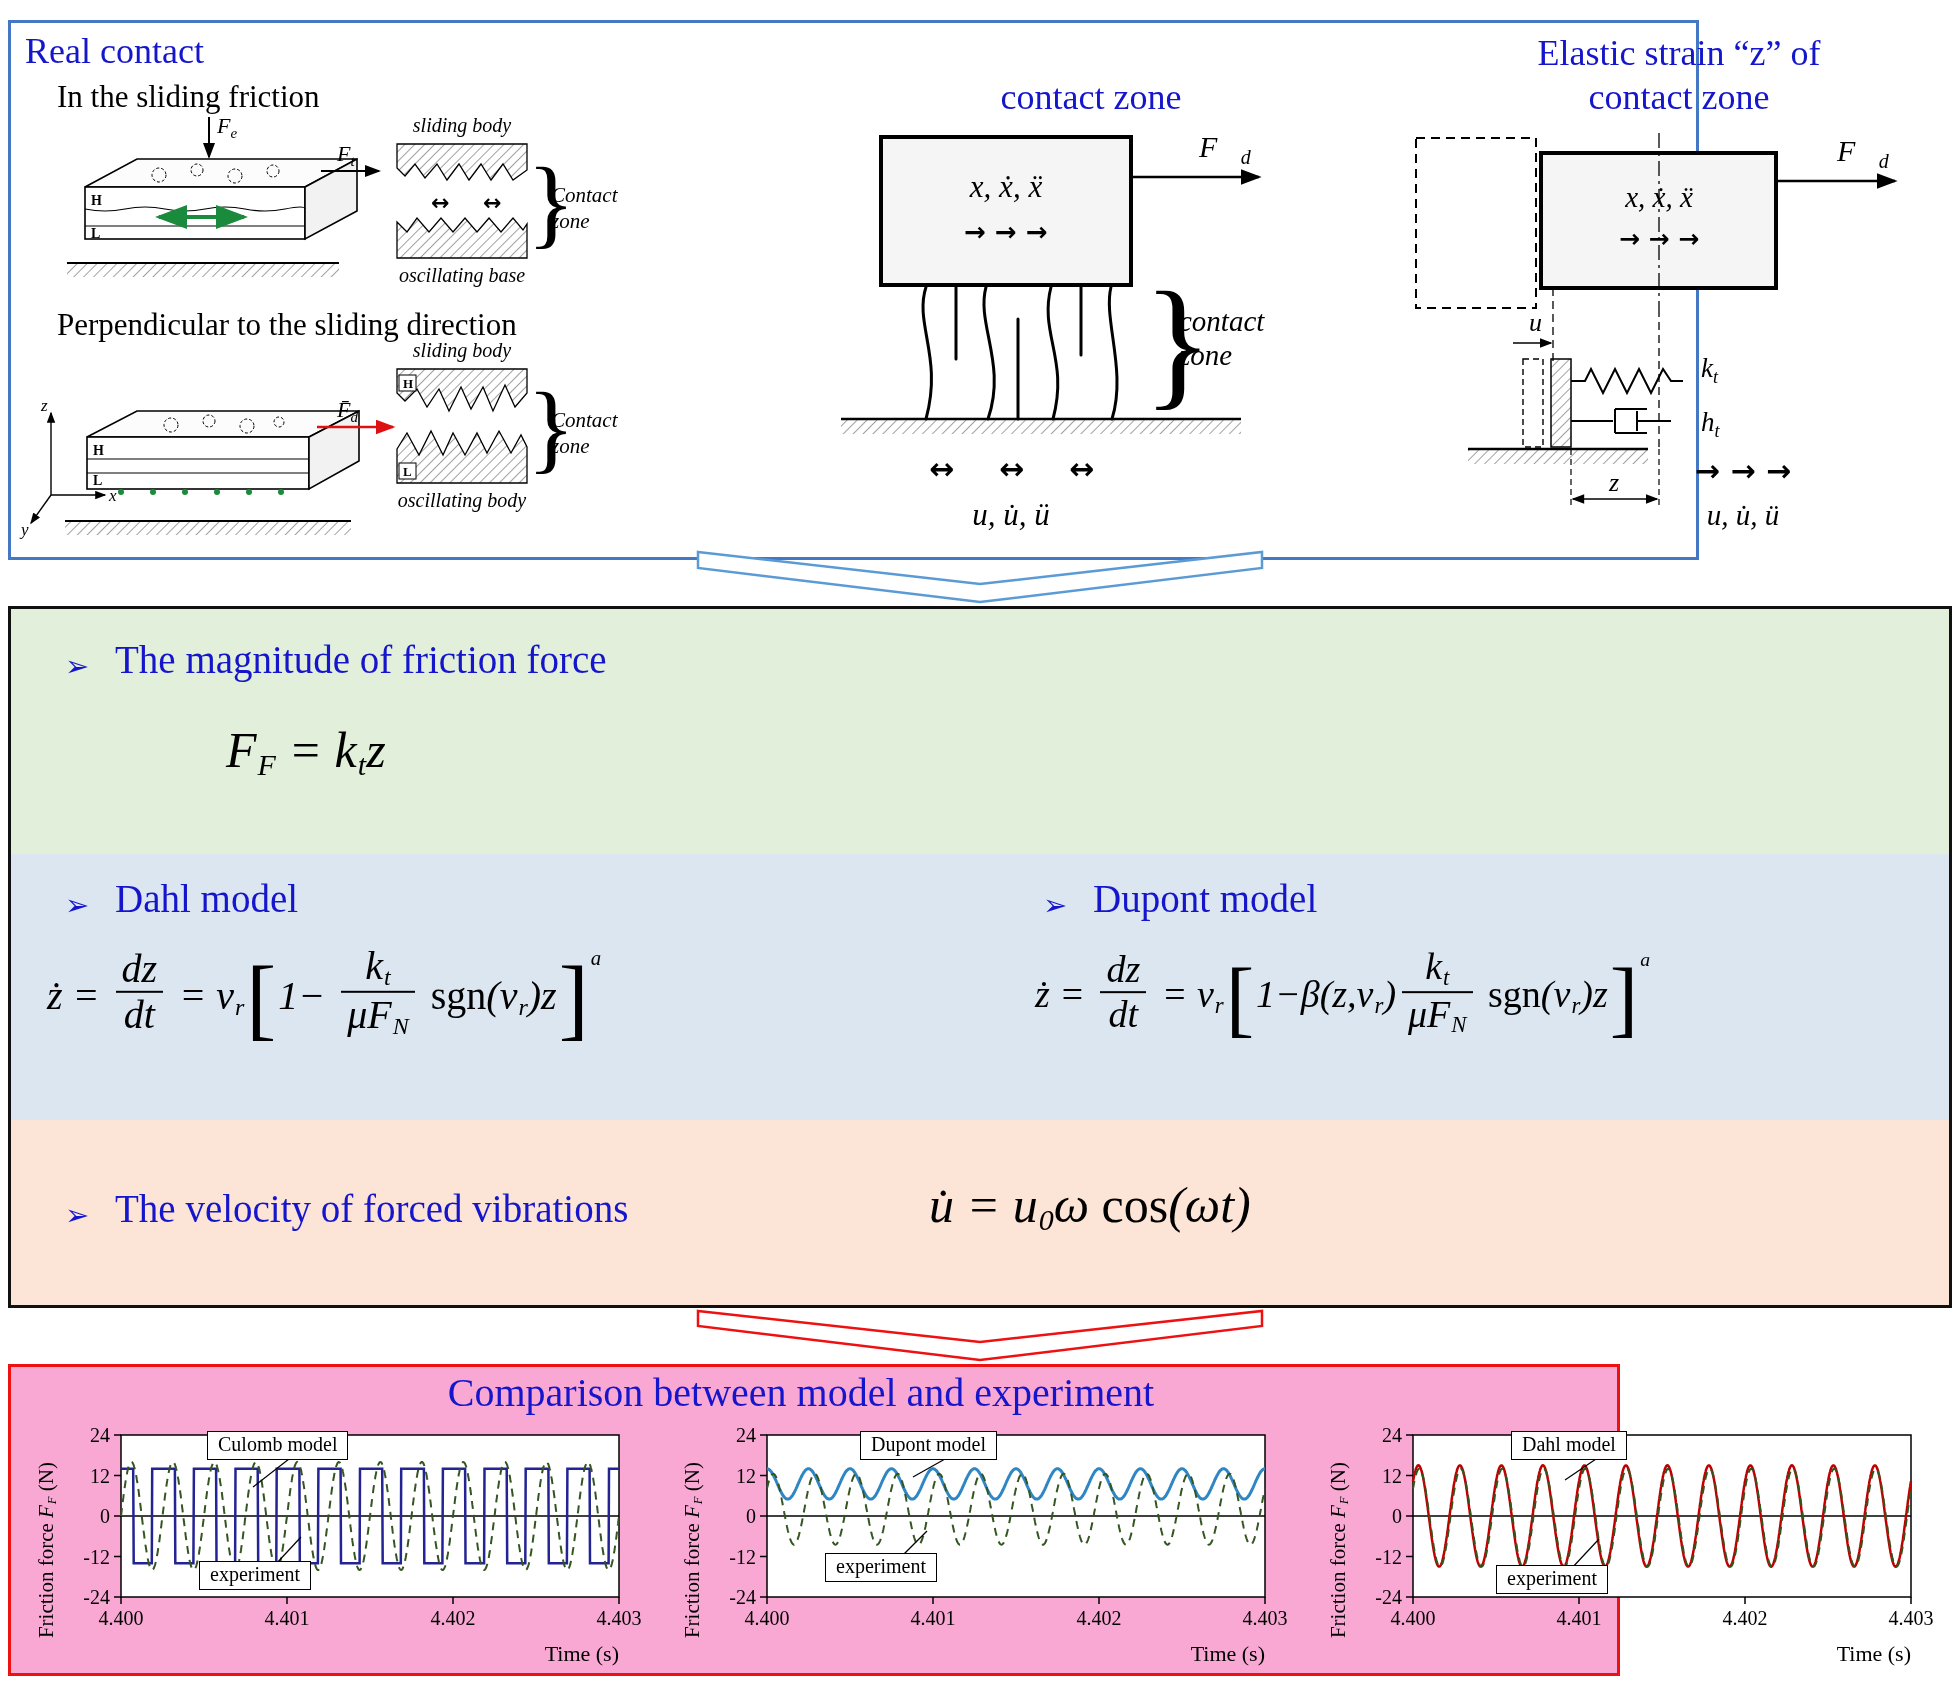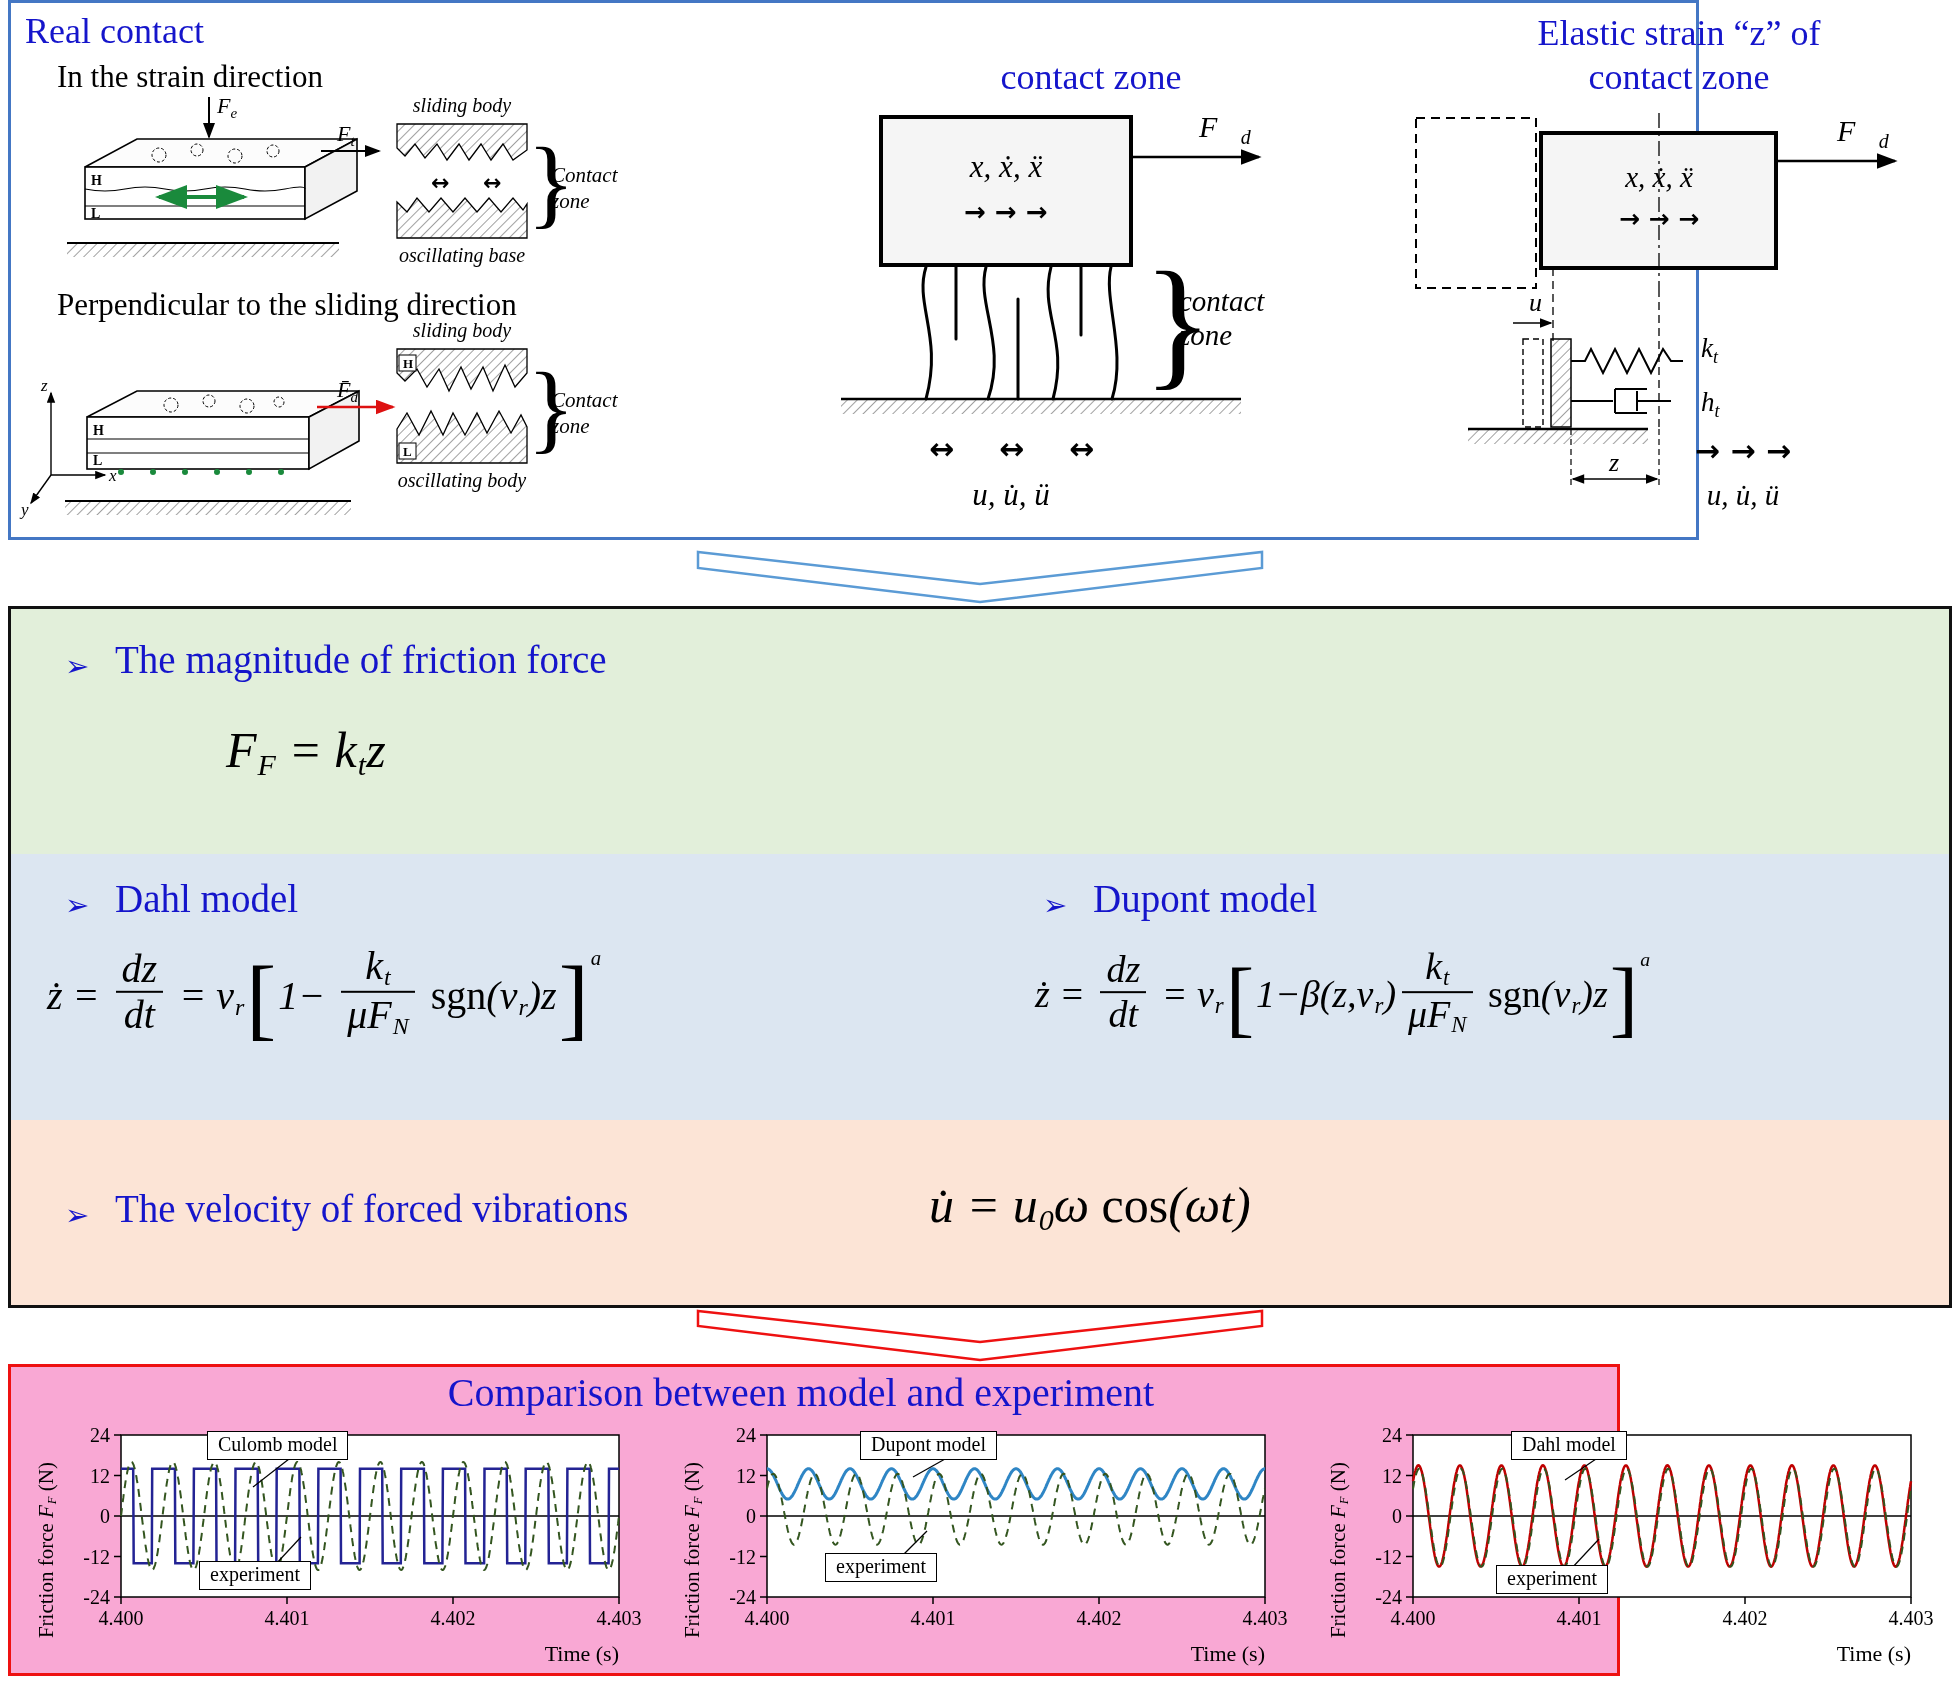--- a/index.html
+++ b/index.html
@@ -8,21 +8,21 @@
   .page{position:relative;width:1960px;height:1683px;overflow:hidden;background:#fff}
   .abs{position:absolute}
   .ctr{text-align:center}
   .blue-head{color:var(--heading_blue);font-family:"Liberation Serif",serif}
   .t36{font-size:36px;line-height:1.15}
   .t39{font-size:39px;line-height:1.1}
   .t40{font-size:40px;line-height:1.1}
   .black-head{font-size:31px;color:#000}
   .bullet{color:var(--heading_blue);font-family:"DejaVu Sans",sans-serif;font-size:29px}
 
-  .top-box{position:absolute;left:8px;top:0;width:1691px;height:540px;border:3px solid var(--top_border);background:#fff}
+  .top-box{position:absolute;left:8px;top:20px;width:1691px;height:540px;border:3px solid var(--top_border);background:#fff}
   .mid-box{position:absolute;left:8px;top:606px;width:1944px;height:702px;border:3px solid #111;background:#fff}
   .bottom-box{position:absolute;left:8px;top:1364px;width:1612px;height:312px;border:3px solid var(--red);background:#f9a8d4}
 
   .band{position:relative;width:100%}
   .band-green{height:245px;background:var(--band_green)}
   .band-blue{height:266px;background:var(--band_blue)}
   .band-peach{height:185px;background:var(--band_peach)}
 
   
   .math{font-family:"Liberation Serif",serif;font-style:italic;white-space:nowrap;color:#000}
@@ -55,21 +55,21 @@
   .callout{position:absolute;background:#fff;border:1.3px solid #000;padding:1px 10px 3px;font-size:20px;white-space:nowrap;font-family:"Liberation Serif",serif}
 </style>
 </head>
 <body>
 
 <div class="page">
 
   <section class="top-box">
 
     <div class="abs blue-head t36" style="left:14px;top:8px">Real contact</div>
-    <div class="abs black-head" style="left:46px;top:56px">In the strain direction</div>
+    <div class="abs black-head" style="left:46px;top:56px">In the sliding friction</div>
 
     <svg class="abs" style="left:28px;top:90px" width="345" height="195" viewBox="0 0 345 195">
       <defs>
         <pattern id="ha" width="7" height="7" patternUnits="userSpaceOnUse" patternTransform="rotate(45)">
             <line x1="0" y1="0" x2="0" y2="7" stroke="#444" stroke-width="1"></line>
           </pattern>
         <marker id="arA" markerWidth="9" markerHeight="8" refX="7" refY="3" orient="auto" markerUnits="strokeWidth">
             <path d="M0,0L8,3L0,6Z" fill="#000"></path>
           </marker>
         <marker id="arAg" markerWidth="9" markerHeight="8" refX="7" refY="3" orient="auto" markerUnits="strokeWidth">

